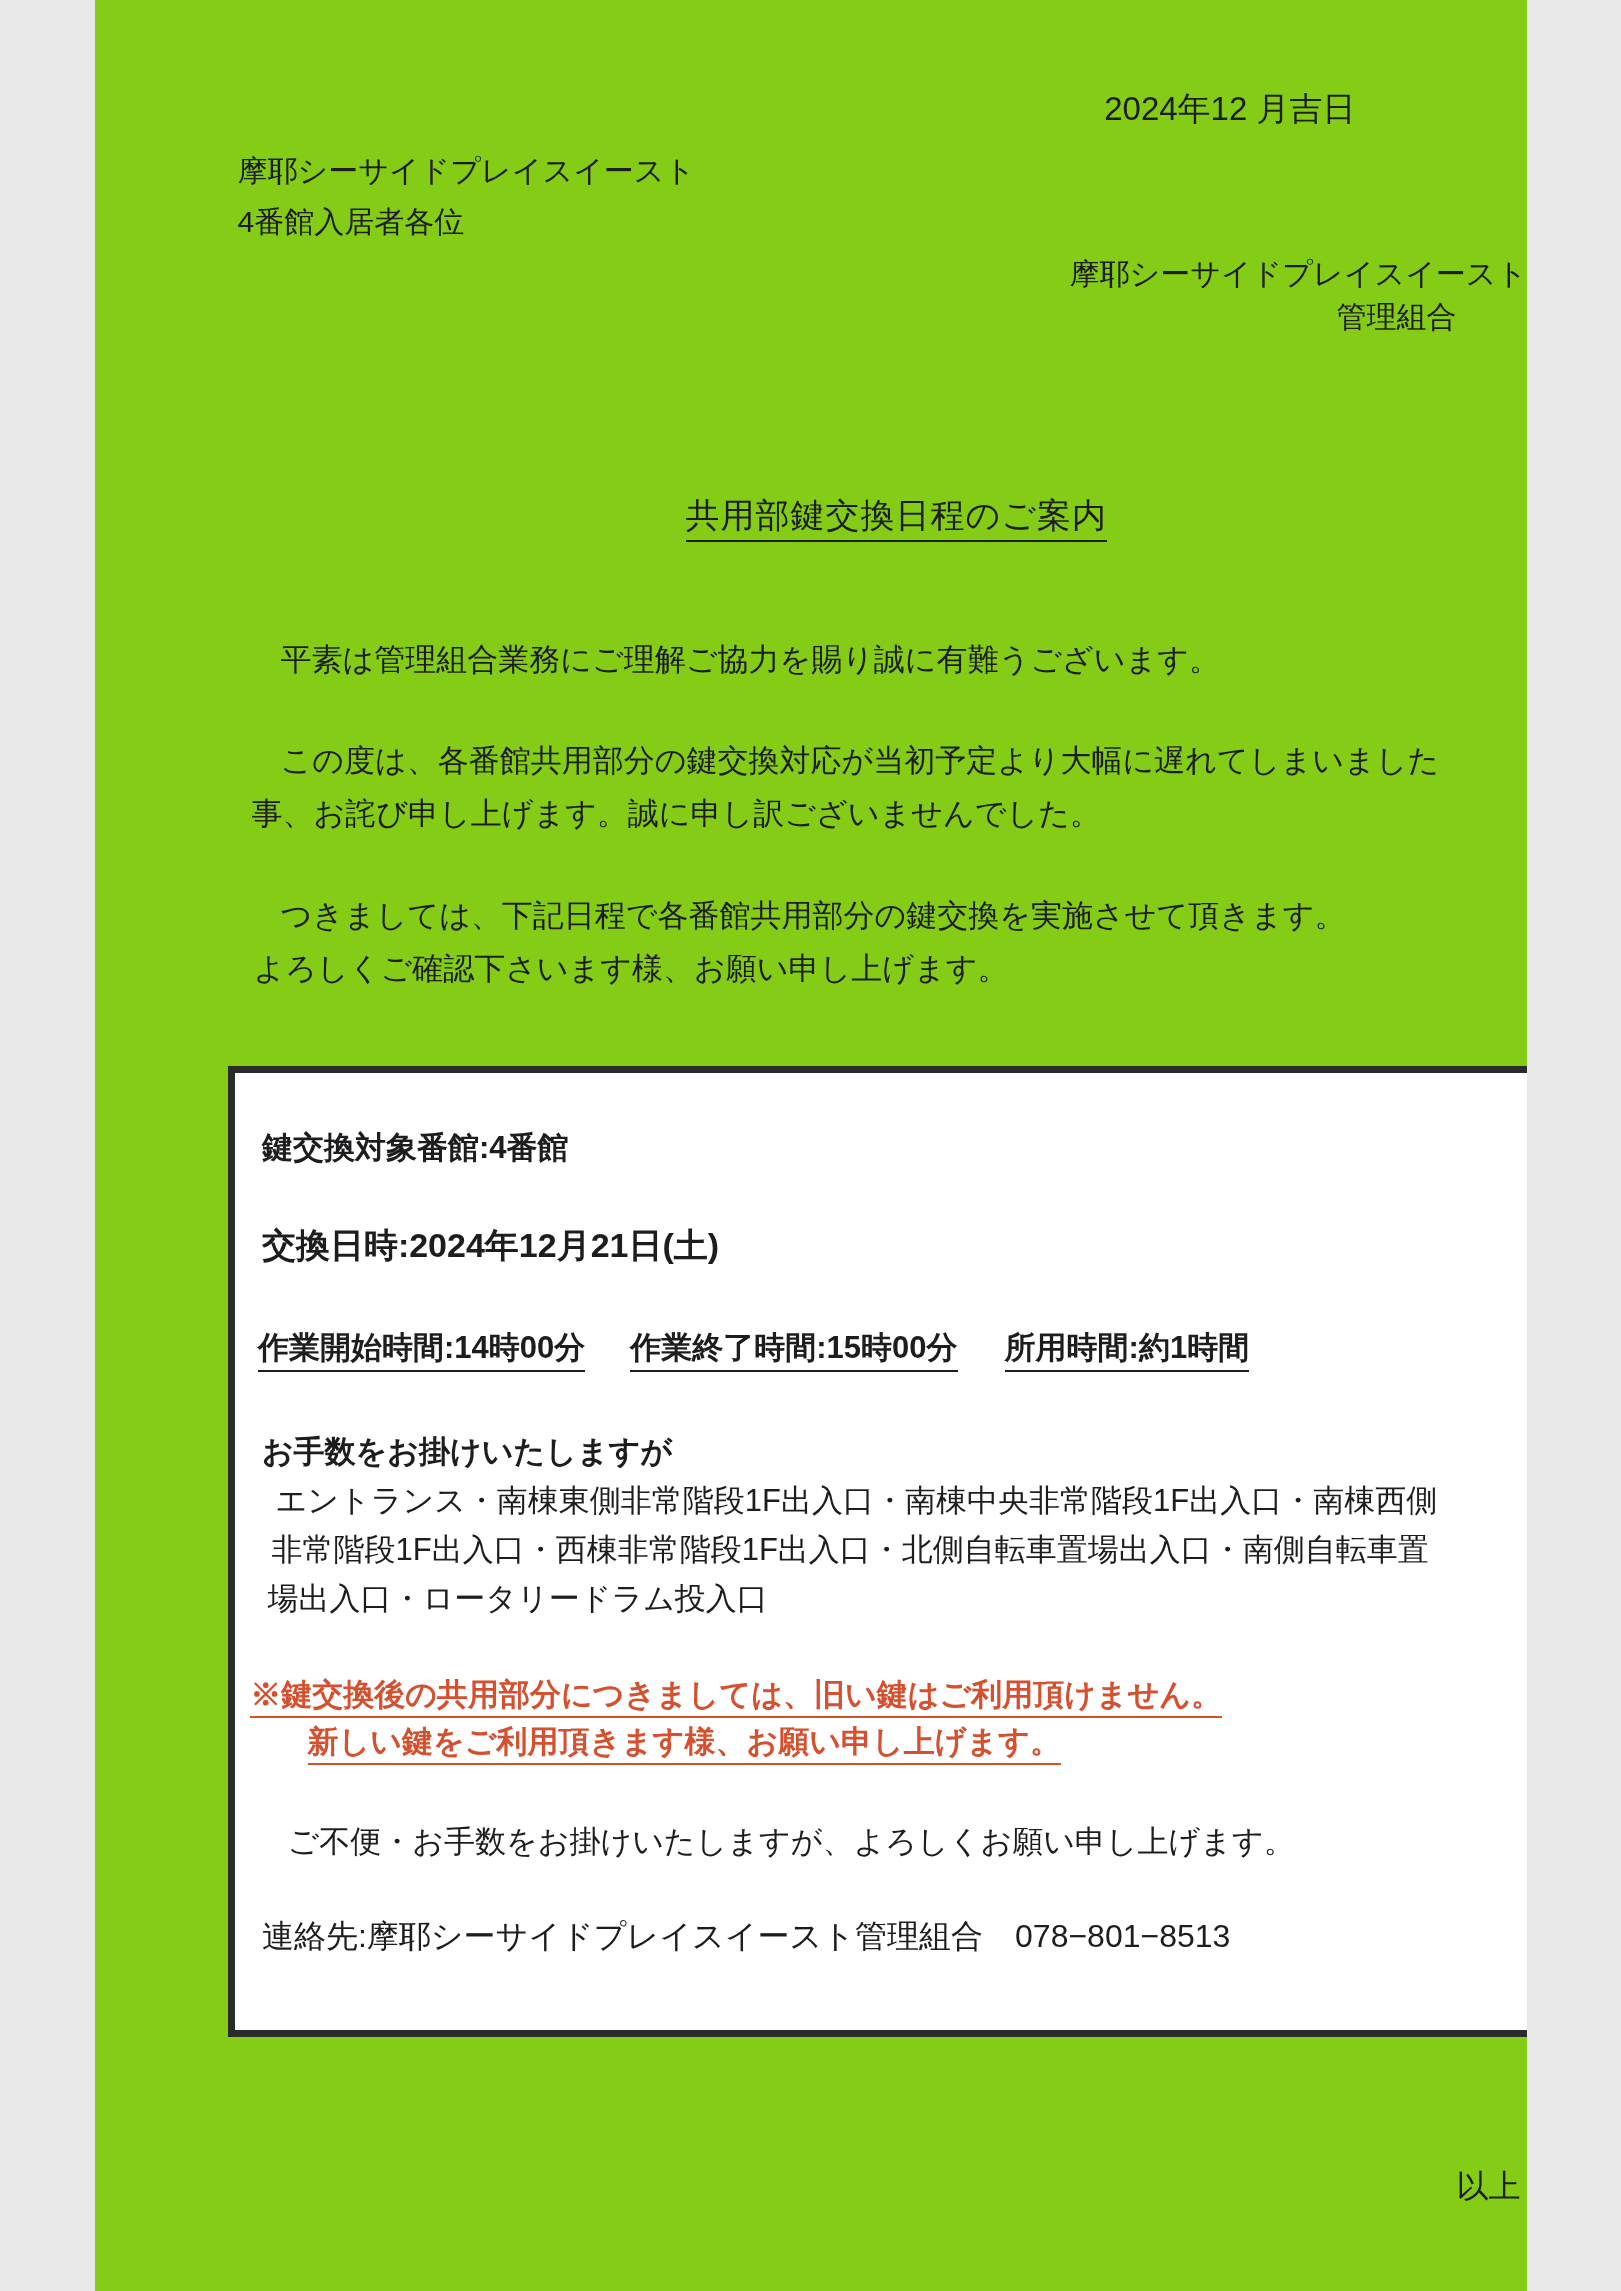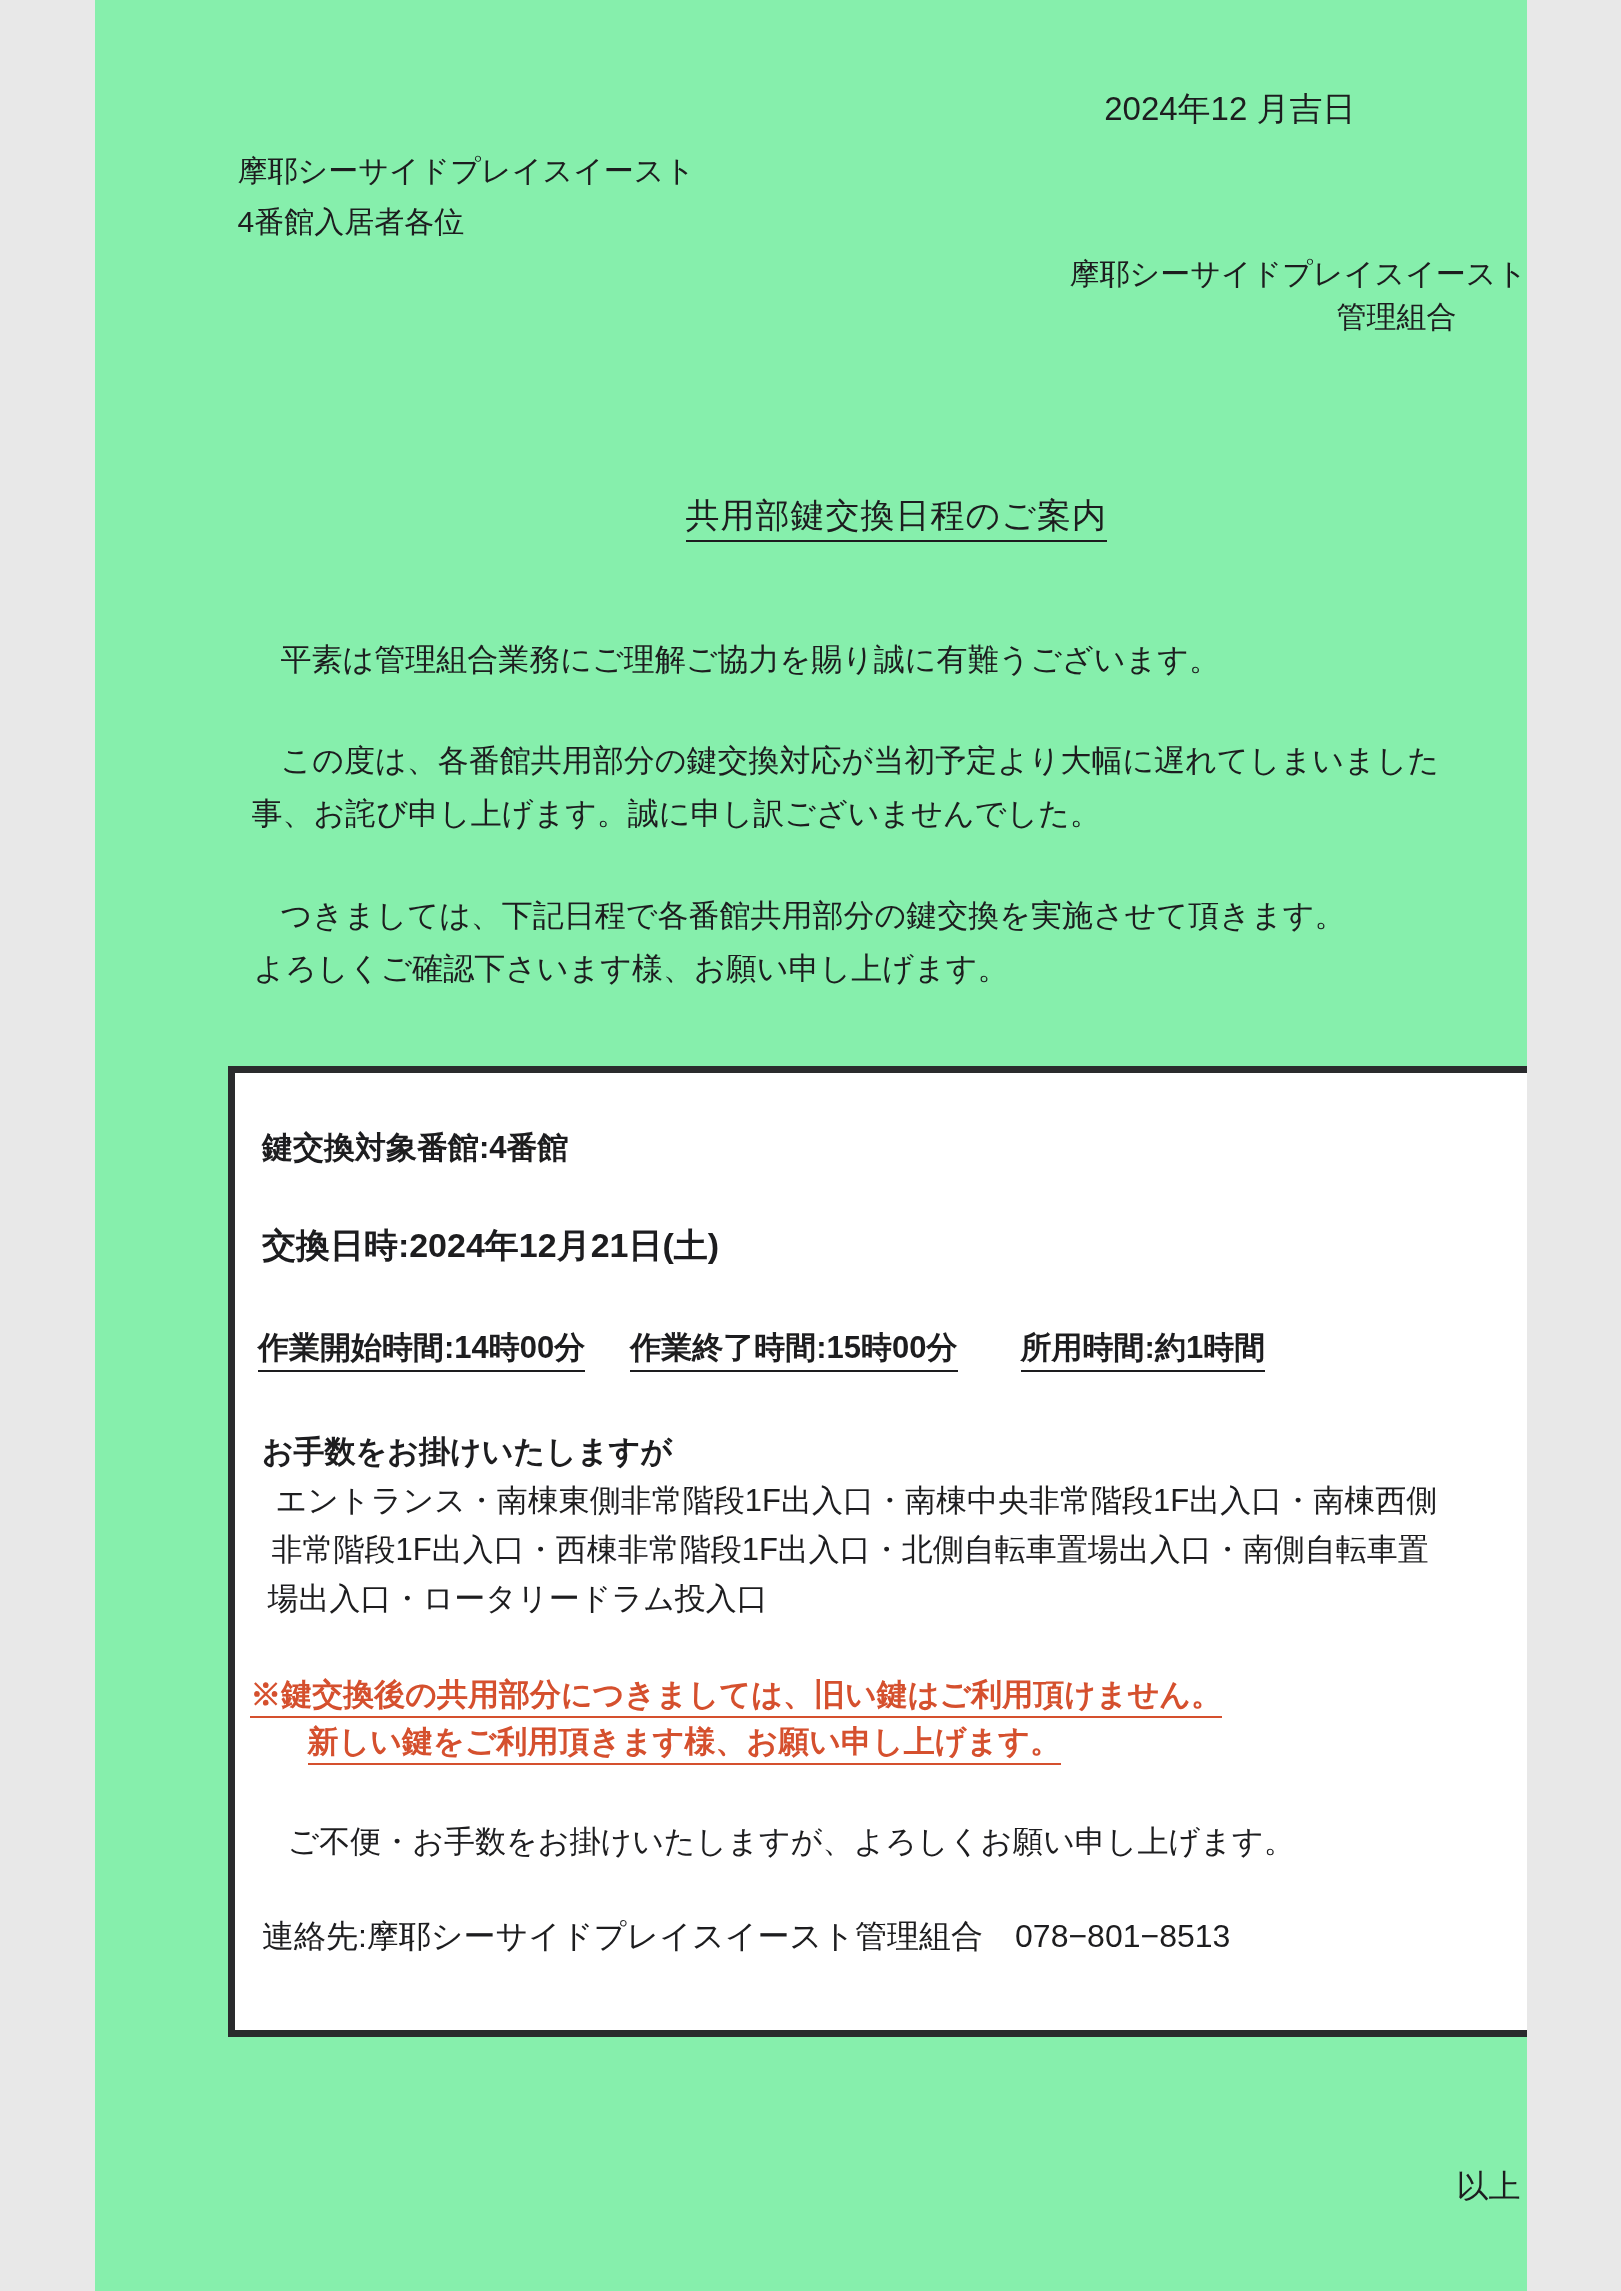--- a/index.html
+++ b/index.html
@@ -1,20 +1,20 @@
 <!DOCTYPE html>
 <html><head>
 <meta charset="utf-8">
 <style>
   html,body{margin:0;padding:0;background:#e8e8e8;}
   .page{
     position:relative;
     width:1432px;height:2292px;
     margin:0 auto;
-    background:#86efac;
+    background:#84cc16;
     font-family:"Liberation Sans", sans-serif;
     color:#1d1d1f;
     overflow:hidden;
   }
   .abs{position:absolute;white-space:nowrap;line-height:1.15;}
   .fs31{font-size:30px;text-align:right;}
   .fs32{font-size:31px;}
   .fs33{font-size:32px;}
   .fs34{font-size:33px;}
   .fs35{font-size:34px;}
@@ -31,21 +31,21 @@
     width:1357px;height:957px;
     border:7.8px solid #2a2b2d;
     background:#ffffff;
   }
   .useg{
     display:inline-block;
     border-bottom:2.9px solid #1d1d1f;
     padding-bottom:4px;
   }
   .seg1{margin-right:45px;}
-  .seg2{margin-right:63px;}
+  .seg2{margin-right:47px;}
   .warning{
     color:#d5502e;
     font-weight:bold;
     border-bottom:2.9px solid #d5502e;
     padding-bottom:2.9px;
   }
 </style>
 </head>
 <body>
 

